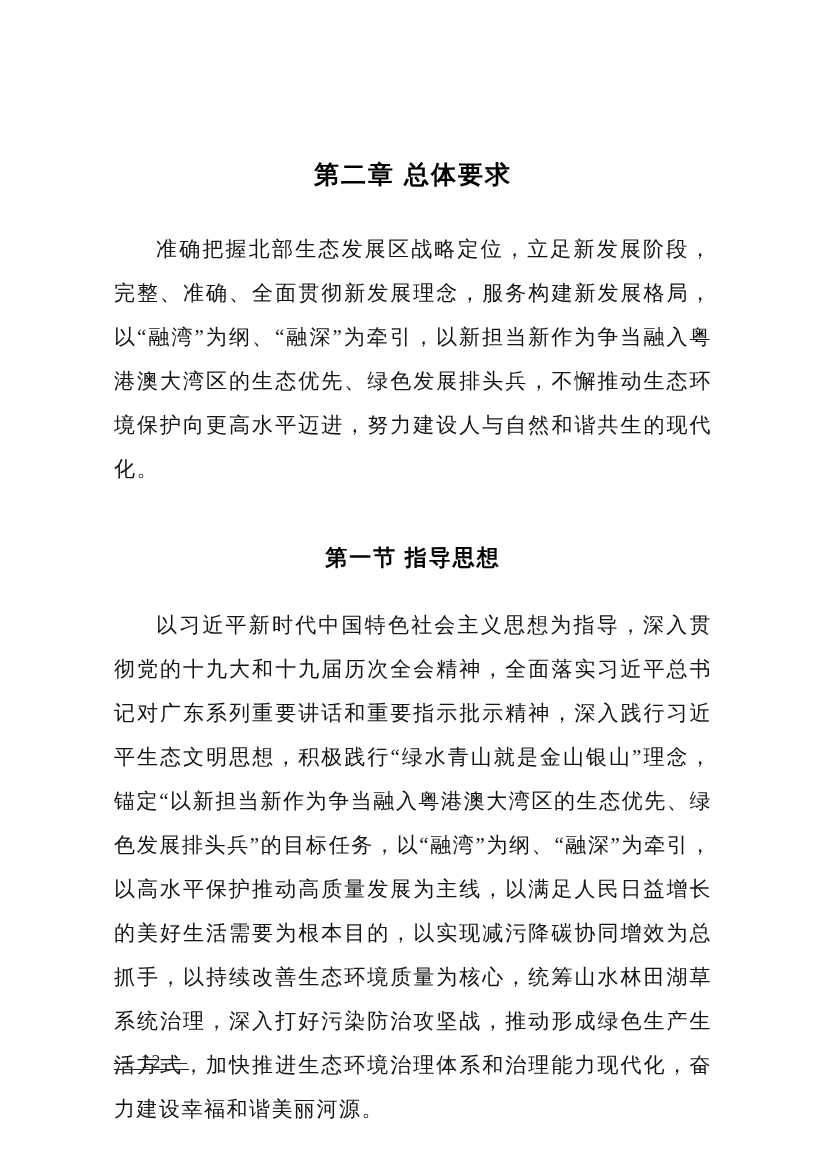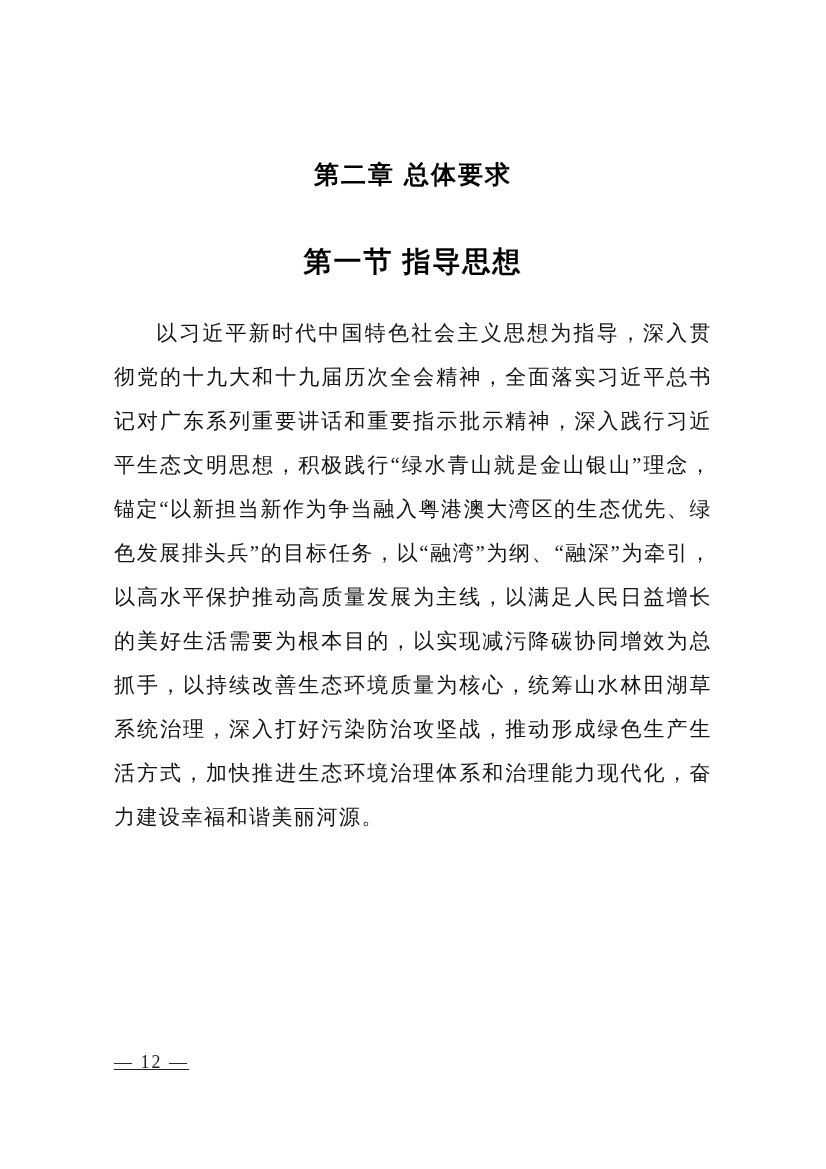--- a/index.html
+++ b/index.html
@@ -39,21 +39,21 @@
     line-height: 44px;
     letter-spacing: 1.5px;
     text-align: justify;
     text-indent: 2em;
     color: #141414;
   }
 
   .section-title {
     text-align: center;
     font-weight: 700;
-    font-size: 28px;
+    font-size: 22px;
     letter-spacing: 2px;
     color: #000000;
     margin-top: 52px;
     margin-bottom: 30px;
   }
 
   .page-footer {
     position: absolute;
     left: 114px;
     top: 1052px;
@@ -63,20 +63,21 @@
     text-decoration: underline;
   }
 </style>
 </head>
 <body>
 
 <div class="page">
 
   <h1 class="chapter-title">第二章 总体要求</h1>
 
+  <p class="body-para">准确把握北部生态发展区战略定位，立足新发展阶段，完整、准确、全面贯彻新发展理念，服务构建新发展格局，以“融湾”为纲、“融深”为牵引，以新担当新作为争当融入粤港澳大湾区的生态优先、绿色发展排头兵，不懈推动生态环境保护向更高水平迈进，努力建设人与自然和谐共生的现代化。</p>
 
   <h2 class="section-title">第一节 指导思想</h2>
 
   <p class="body-para">以习近平新时代中国特色社会主义思想为指导，深入贯彻党的十九大和十九届历次全会精神，全面落实习近平总书记对广东系列重要讲话和重要指示批示精神，深入践行习近平生态文明思想，积极践行“绿水青山就是金山银山”理念，锚定“以新担当新作为争当融入粤港澳大湾区的生态优先、绿色发展排头兵”的目标任务，以“融湾”为纲、“融深”为牵引，以高水平保护推动高质量发展为主线，以满足人民日益增长的美好生活需要为根本目的，以实现减污降碳协同增效为总抓手，以持续改善生态环境质量为核心，统筹山水林田湖草系统治理，深入打好污染防治攻坚战，推动形成绿色生产生活方式，加快推进生态环境治理体系和治理能力现代化，奋力建设幸福和谐美丽河源。</p>
 
   <div class="page-footer">— 12 —</div>
 
 </div>
 
 </body></html>

